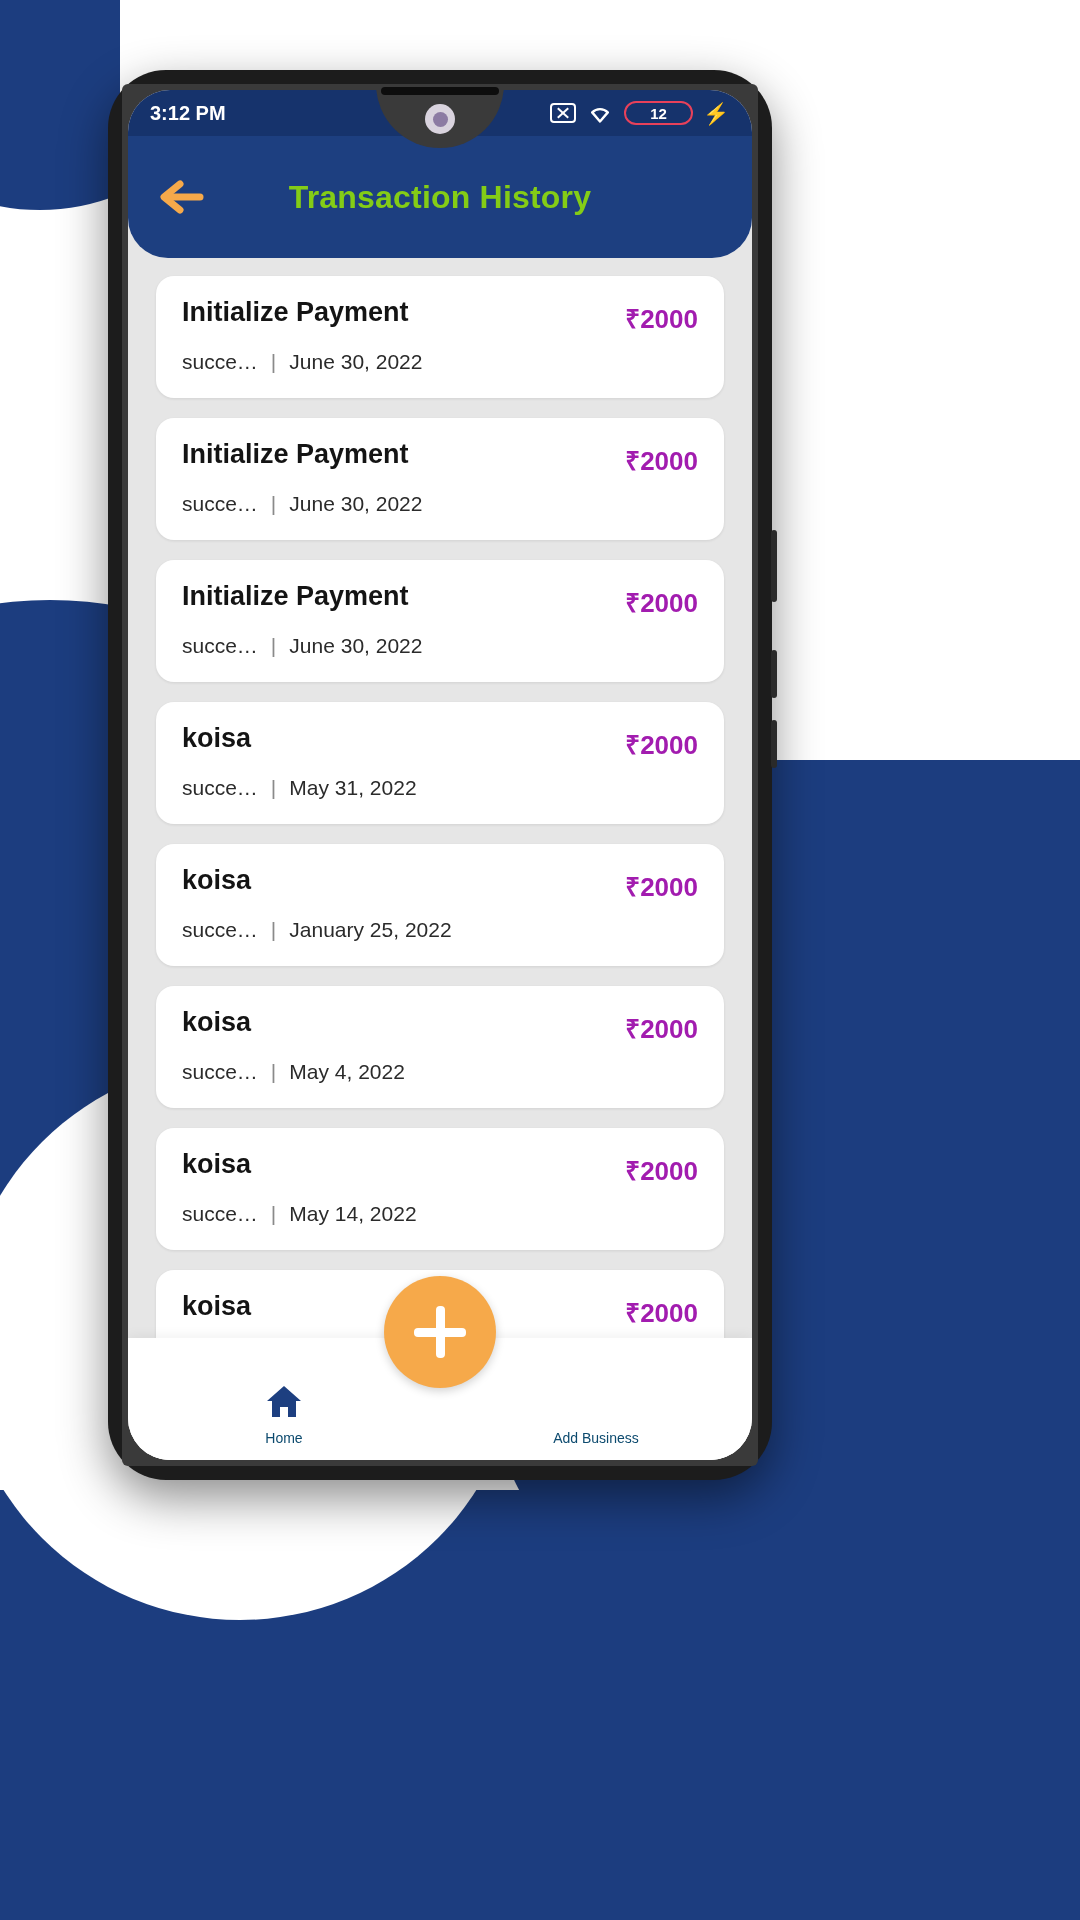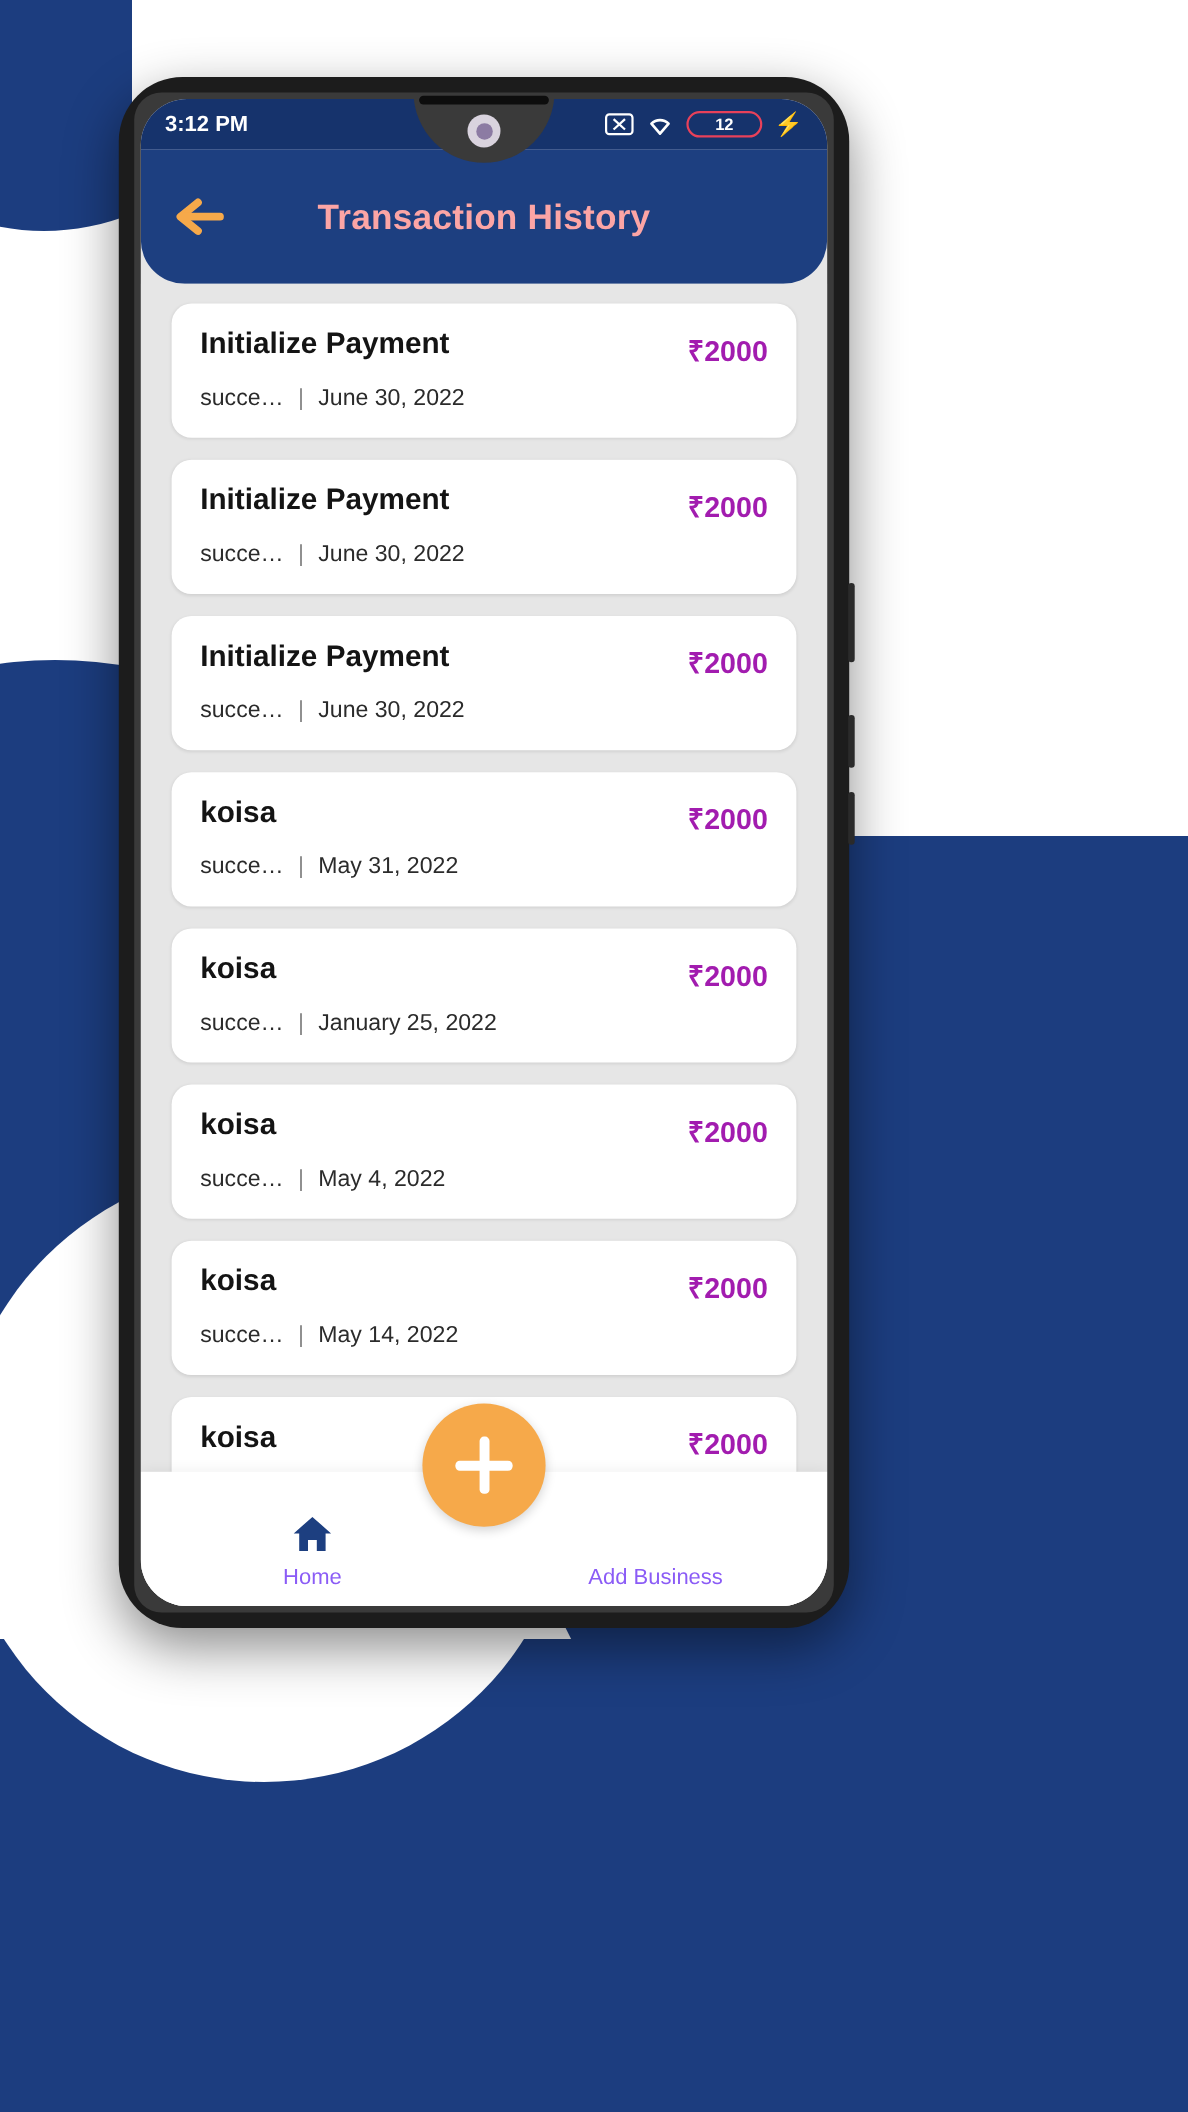--- a/index.html
+++ b/index.html
@@ -75,21 +75,21 @@
     width: 664px;
     height: 1410px;
     border-radius: 58px;
     background: #1c1c1c;
     box-shadow: 0 18px 48px rgba(0,0,0,0.45);
     padding: 14px;
   }
   .phone-inner-bezel {
     width: 100%;
     height: 100%;
-    border-radius: 25px;
+    border-radius: 6px;
     background: #3a3a3a;
     padding: 6px;
     position: relative;
   }
   .screen {
     width: 100%;
     height: 100%;
     border-radius: 42px;
     overflow: hidden;
     background: #e6e6e6;
@@ -222,21 +222,21 @@
     width: 52px;
     height: 42px;
     position: relative;
     flex: 0 0 auto;
     cursor: pointer;
   }
   .appbar-title {
     position: absolute;
     left: 0; right: 0;
     text-align: center;
-    color: #fca5a5;
+    color: #84cc16;
     font-size: 32px;
     font-weight: bold;
     letter-spacing: 0.2px;
   }
 
   
   .list-area {
     position: absolute;
     left: 0; right: 0;
     top: 168px;
@@ -313,22 +313,22 @@
   }
   .nav-item {
     flex: 1;
     display: flex;
     flex-direction: column;
     align-items: center;
     gap: 7px;
     cursor: pointer;
   }
   .nav-label {
-    font-size: 20px;
-    color: #8b5cf6;
+    font-size: 14px;
+    color: #0c4a6e;
   }
   .nav-icon { height: 42px; display: flex; align-items: center; justify-content: center; }
 
   .fab {
     position: absolute;
     left: 50%;
     transform: translateX(-50%);
     bottom: 72px;
     width: 112px;
     height: 112px;

